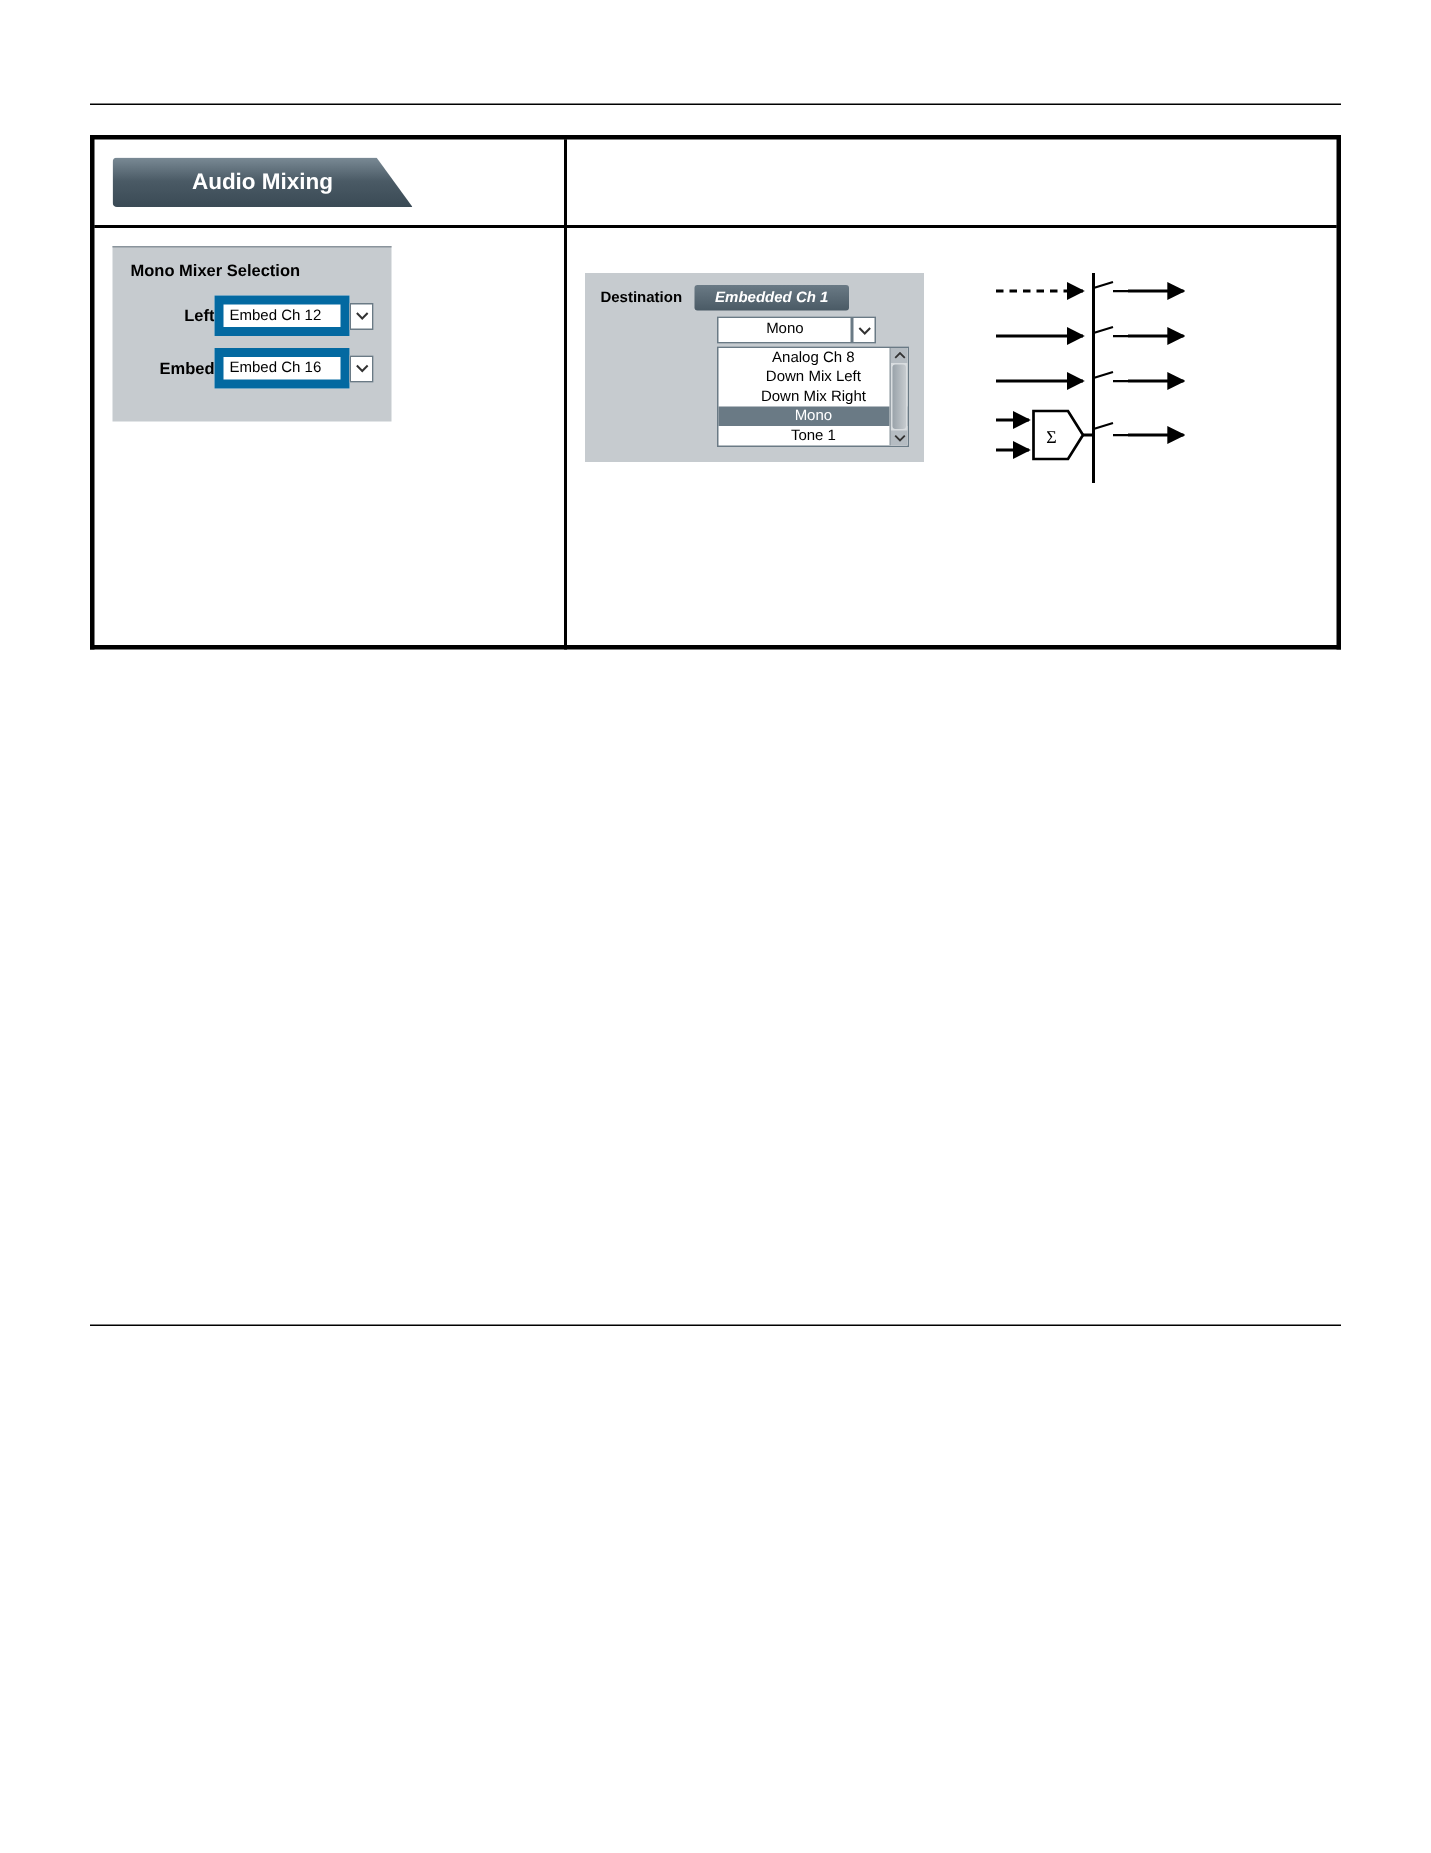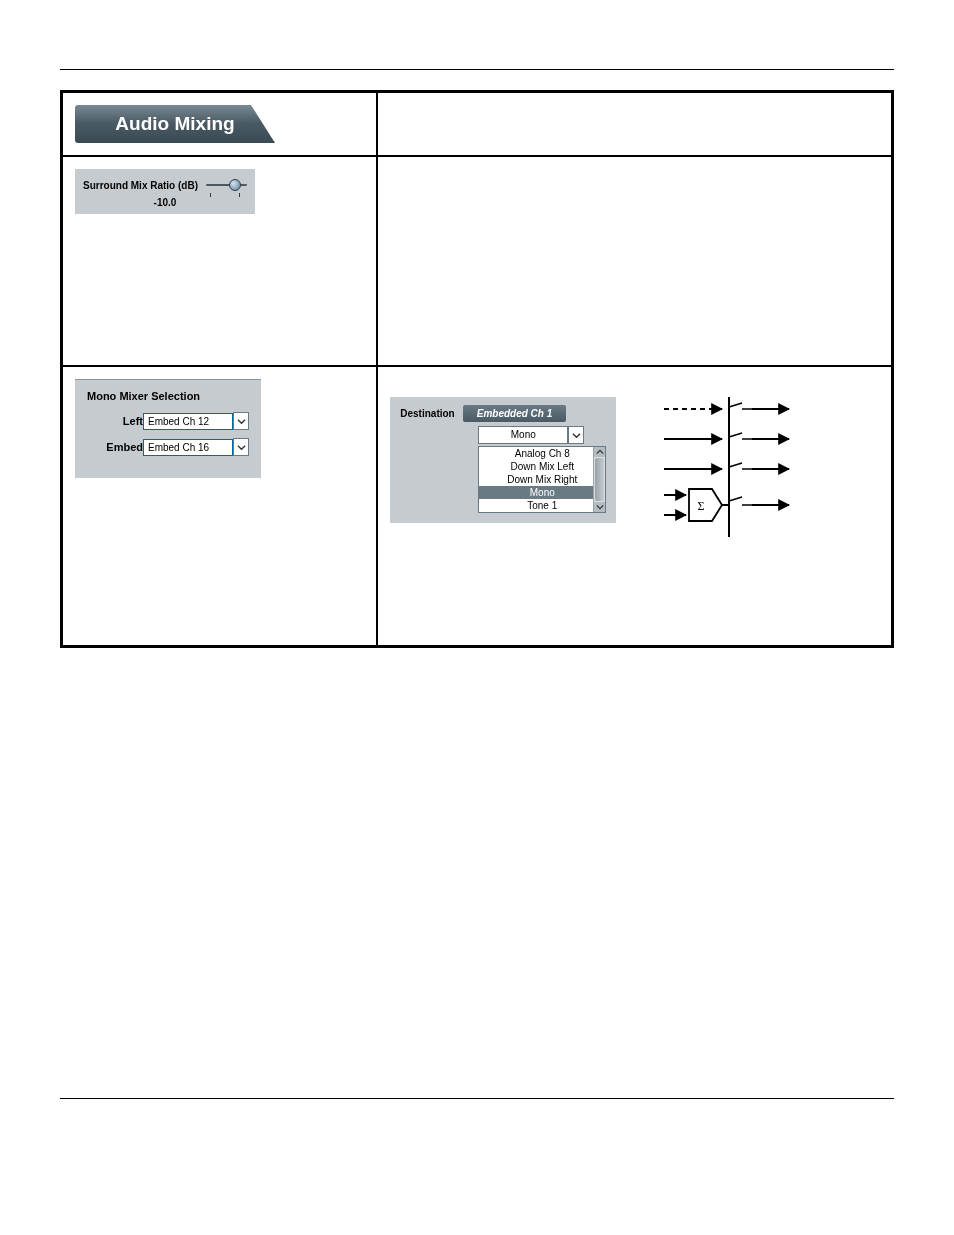--- a/index.html
+++ b/index.html
@@ -30,21 +30,21 @@
     padding: 12px;
   }
   .col-left { width: 38%; }
   .col-right { width: 62%; }
 
   
   .tab-widget {
     background: linear-gradient(to bottom, #7a8a95 0%, #4a5a65 48%, #3a4a55 100%);
     color: #fff;
     font-weight: bold;
-    font-size: 19px;
+    font-size: 15px;
     padding: 8px 24px;
     display: inline-block;
     width: 200px;
     text-align: center;
     position: relative;
     clip-path: polygon(0 0, 88% 0, 100% 100%, 0 100%);
     border-radius: 3px 0 0 3px;
   }
 
   
@@ -96,21 +96,21 @@
   .mono-row {
     display: flex;
     align-items: center;
     justify-content: flex-end;
     gap: 0;
     margin-bottom: 8px;
   }
   .mono-row-label { font-weight: bold; font-size: 11px; }
   .faux-select {
     background: #fff;
-    border: 1px solid #0369a1;
+    border: 6px solid #0369a1;
     font-size: 10px;
     padding: 2px 4px;
     width: 90px;
     display: flex;
     justify-content: space-between;
     align-items: center;
   }
   .dd-btn {
     width: 16px; height: 18px;
     background: #fff;
@@ -199,37 +199,20 @@
   <tbody>
         <tr>
     <td class="col-left">
       <div class="tab-widget">
         <span>Audio Mixing</span>
       </div>
     </td>
     <td class="col-right"></td>
   </tr>
 
-  <tr>
-    <td class="col-left" style="height:210px">
-      <div class="panel-gray">
-        <div class="surround-row">
-          <span class="surround-label">Surround Mix Ratio (dB)</span>
-          <div class="slider-track">
-            <div class="slider-bar"></div>
-            <div class="slider-tick" style="left:10%"></div>
-            <div class="slider-tick" style="left:80%"></div>
-            <div class="slider-thumb"></div>
-          </div>
-        </div>
-        <div class="slider-value">-10.0</div>
-      </div>
-    </td>
-    <td class="col-right"></td>
-  </tr>
 
   <tr>
     <td class="col-left" style="height:280px">
       <div class="mono-panel">
         <div class="mono-title">Mono Mixer Selection</div>
         <div class="mono-row">
           <span class="mono-row-label">Left</span>
           <div class="faux-select">
             <span>Embed Ch 12</span>
           </div>

